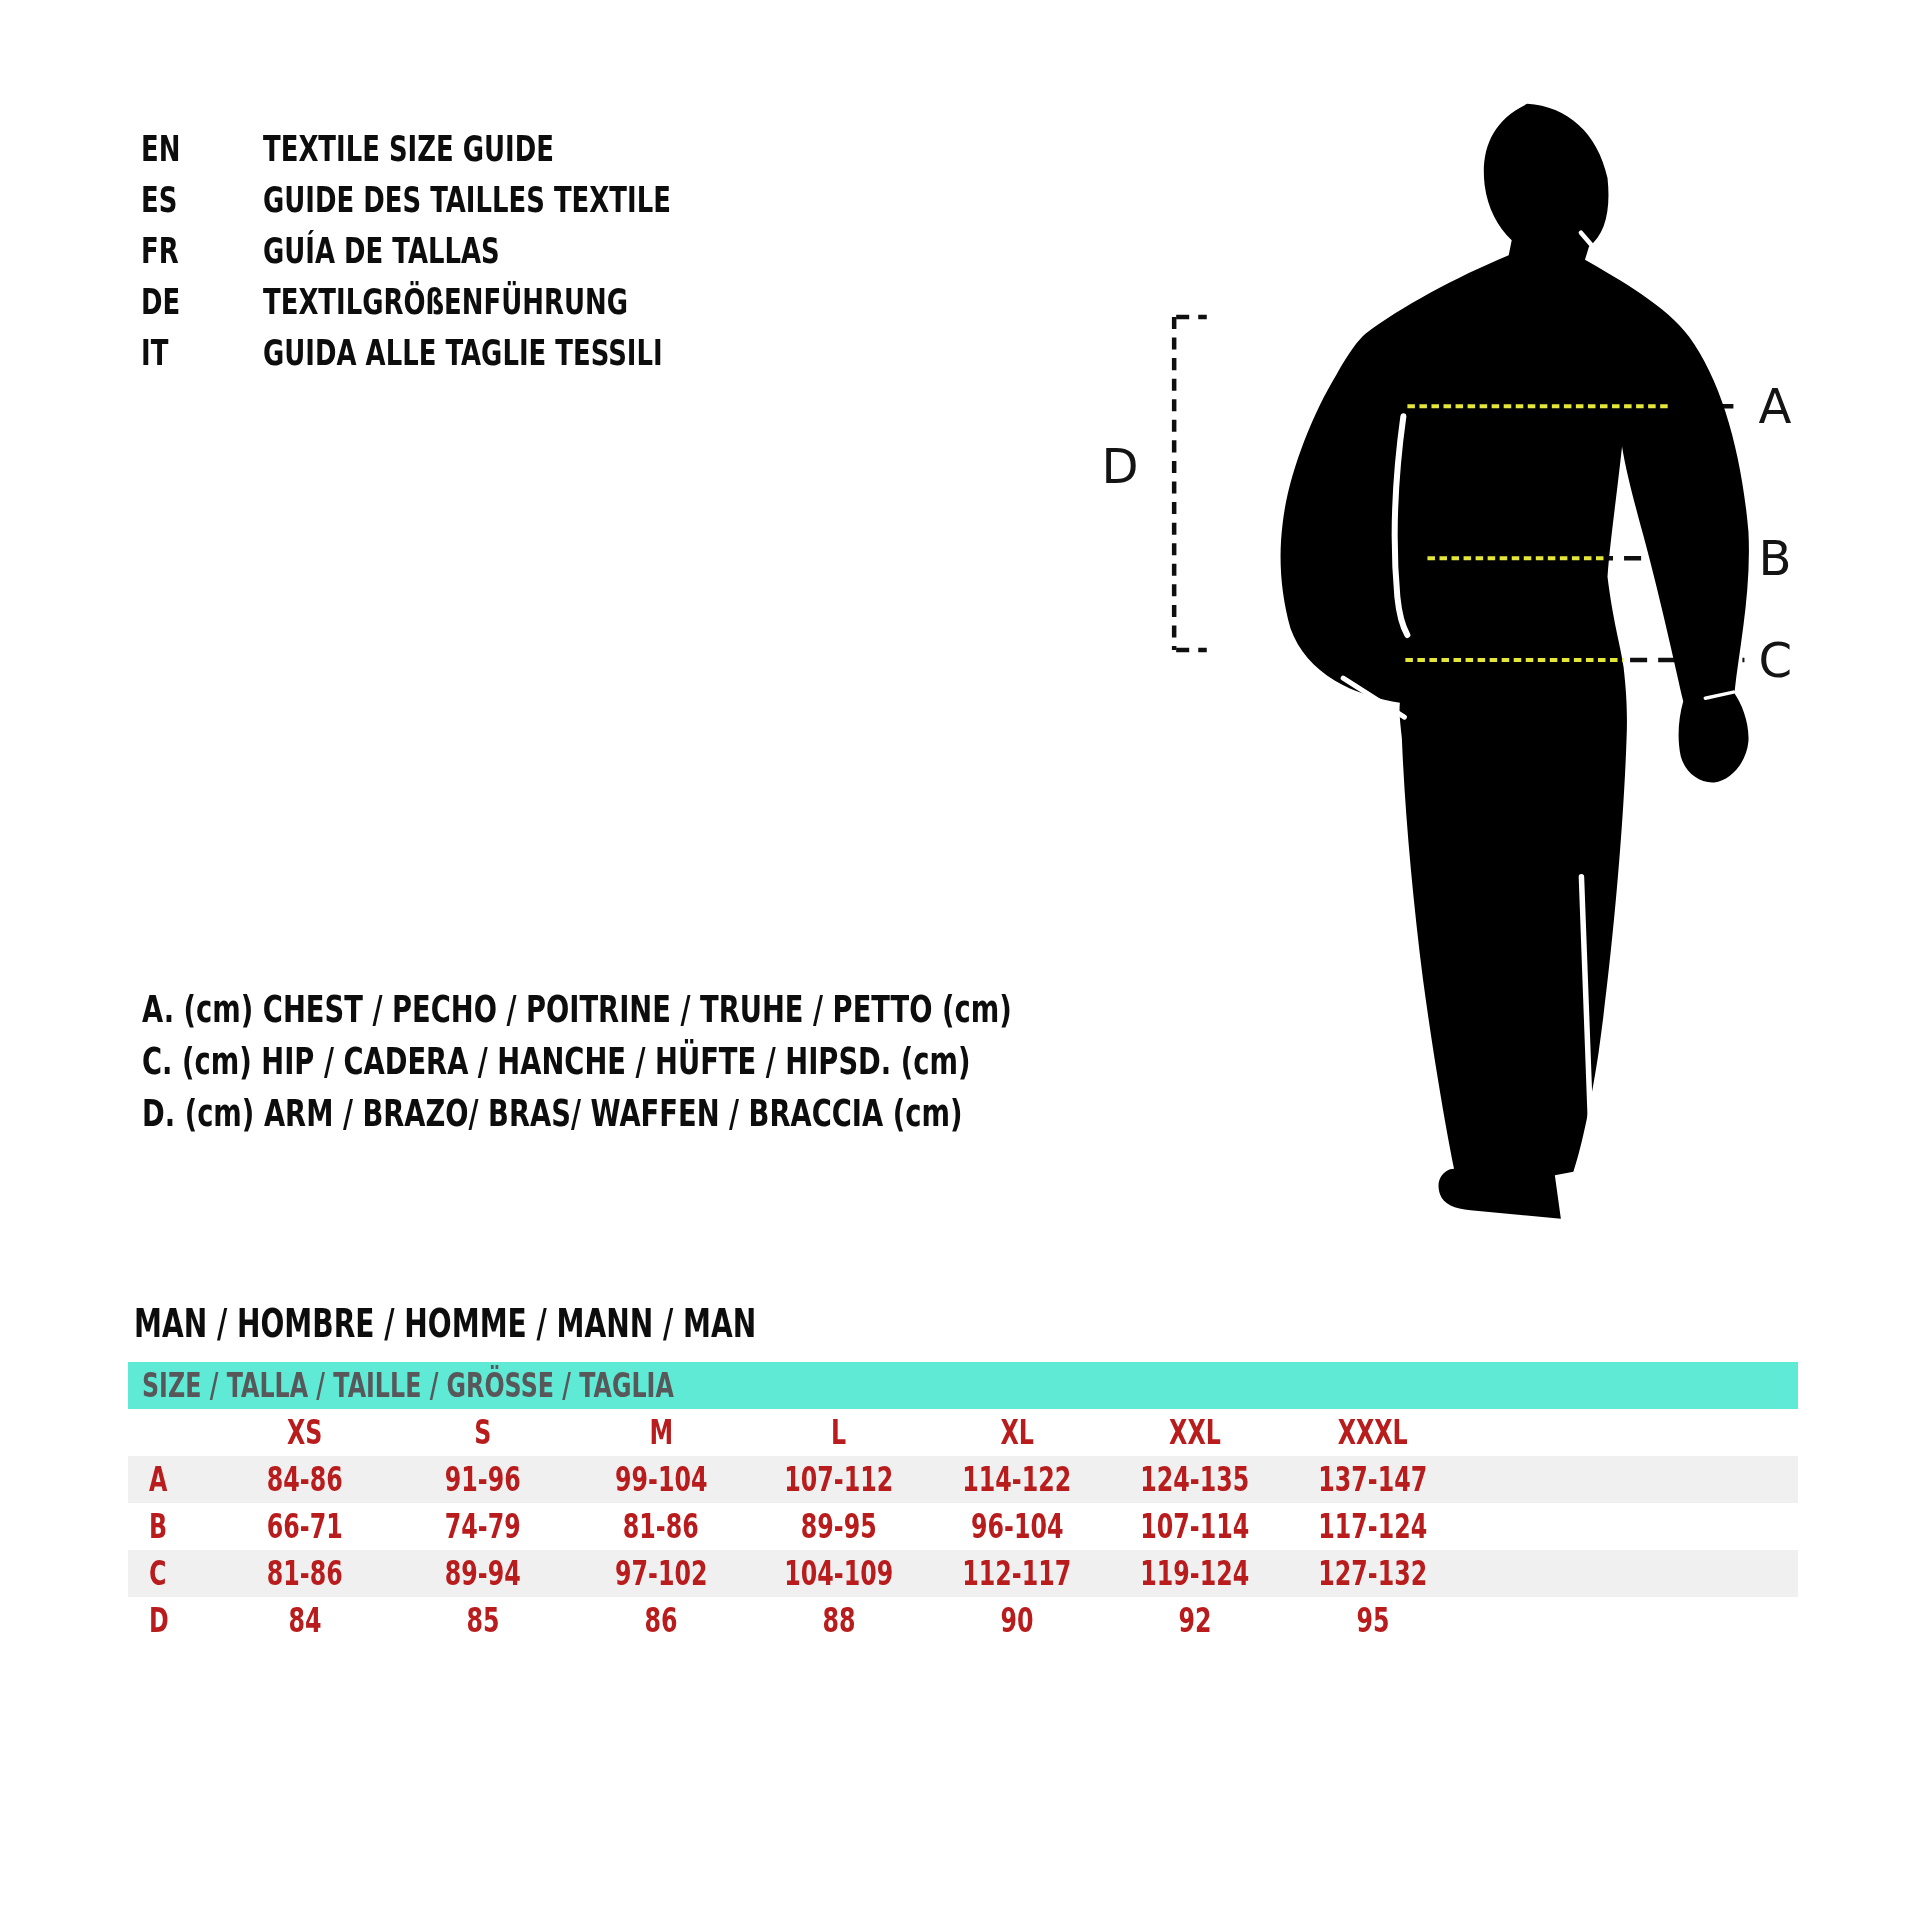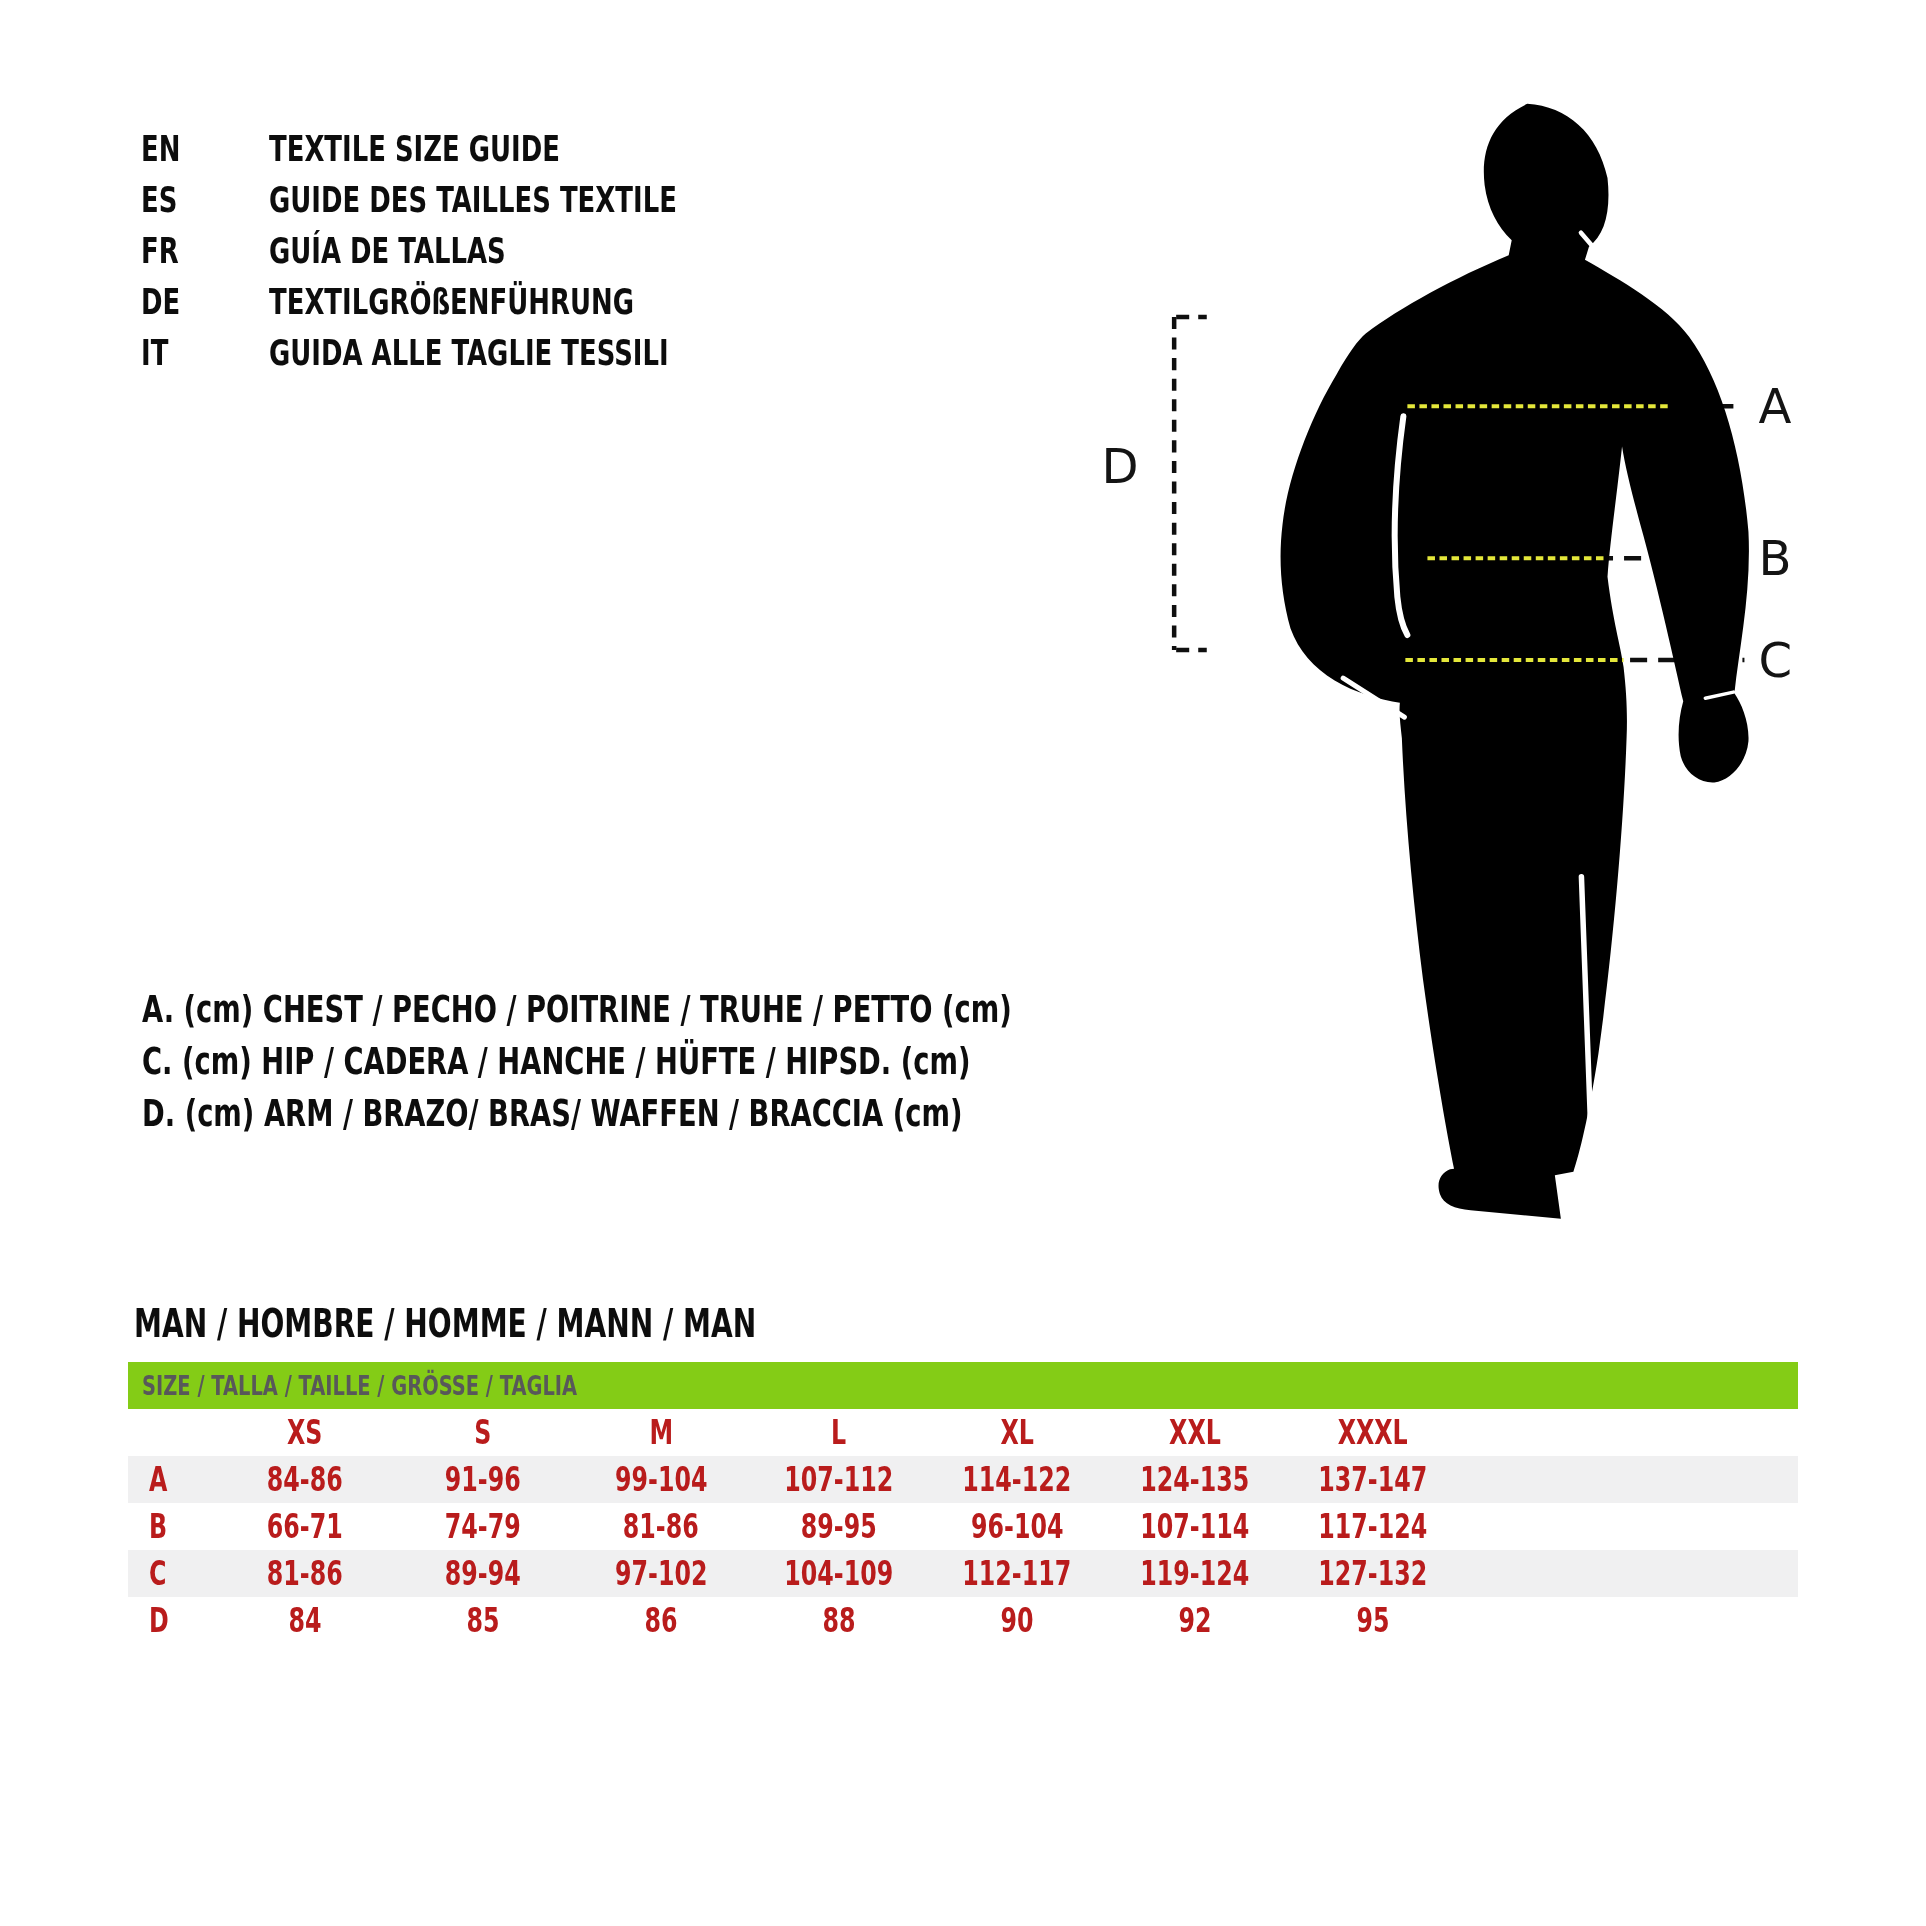--- a/index.html
+++ b/index.html
@@ -6,35 +6,35 @@
   #canvas{
     position:relative;width:1926px;height:1926px;background:#ffffff;overflow:hidden;
     font-family:"DejaVu Sans","Liberation Sans",sans-serif;color:#0d0d0d;padding-left:16px;
   }
   
   .cx{display:inline-block;transform:scaleX(.72);transform-origin:0 50%;white-space:nowrap;}
   .cxc{display:inline-block;transform:scaleX(.72);transform-origin:50% 50%;white-space:nowrap;}
 
   
   #lang-codes{position:absolute;left:141px;top:123px;font-size:36px;line-height:51px;font-weight:700;}
-  #lang-titles{position:absolute;left:269px;top:123px;font-size:36px;line-height:51px;font-weight:700;}
+  #lang-titles{position:absolute;left:263px;top:123px;font-size:36px;line-height:51px;font-weight:700;}
   #lang-codes div,#lang-titles div{height:51px;}
 
   
   #legend{position:absolute;left:142px;top:983px;font-size:38px;line-height:52px;font-weight:700;}
   #legend div{height:52px;}
 
   
   #man-heading{position:absolute;left:134px;top:1287px;font-size:39px;line-height:50px;font-weight:700;margin-top:12px;}
 
   
   #size-table{position:absolute;left:128px;top:1362px;width:1670px;}
   .thead{
-    height:47px;line-height:47px;background:#84cc16;color:#58585a;
-    font-size:27px;font-weight:700;padding-left:14px;box-sizing:border-box;
+    height:47px;line-height:47px;background:#5eead4;color:#58585a;
+    font-size:33px;font-weight:700;padding-left:14px;box-sizing:border-box;
   }
   .trow{
     display:grid;grid-template-columns:88px repeat(7,178px) 1fr;
     height:47px;line-height:47px;font-size:33px;color:#b91c1c;font-weight:700;
   }
   .trow.stripe{background:#f0f0f1;}
   .trow .cell{text-align:center;overflow:visible;}
   .trow .rl{text-align:left;padding-left:21px;box-sizing:border-box;}
 
   

